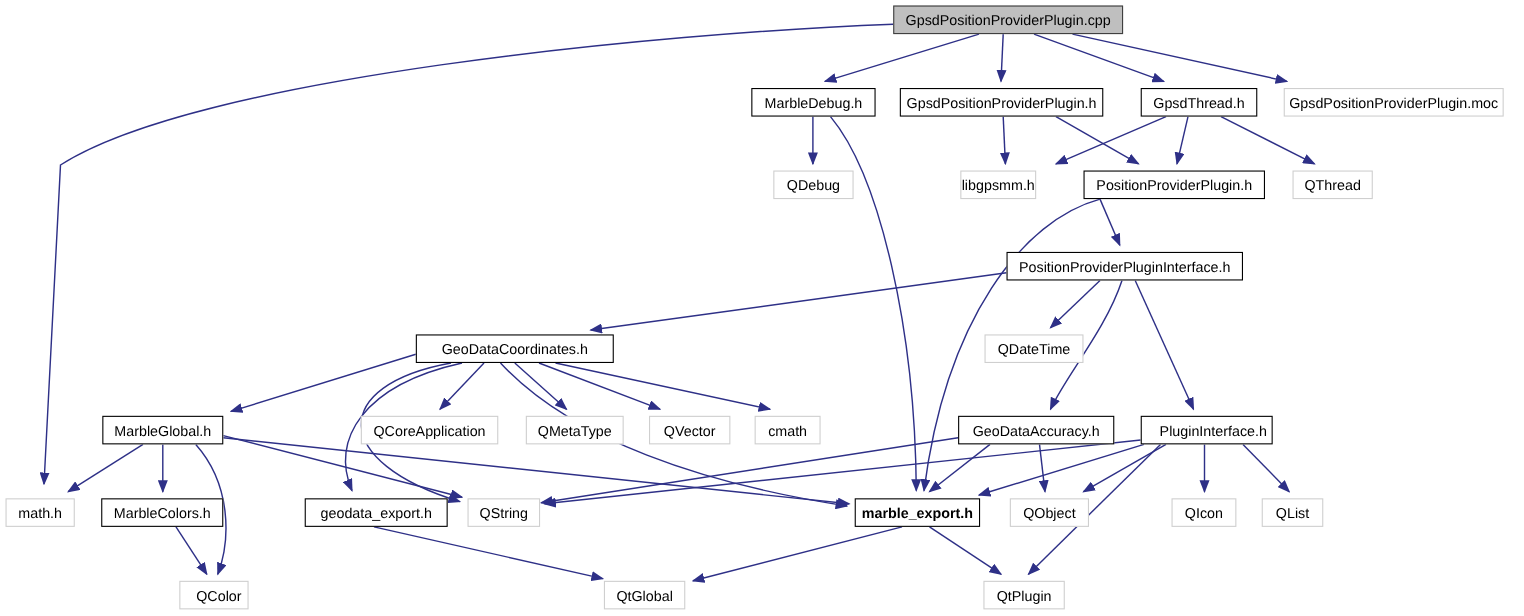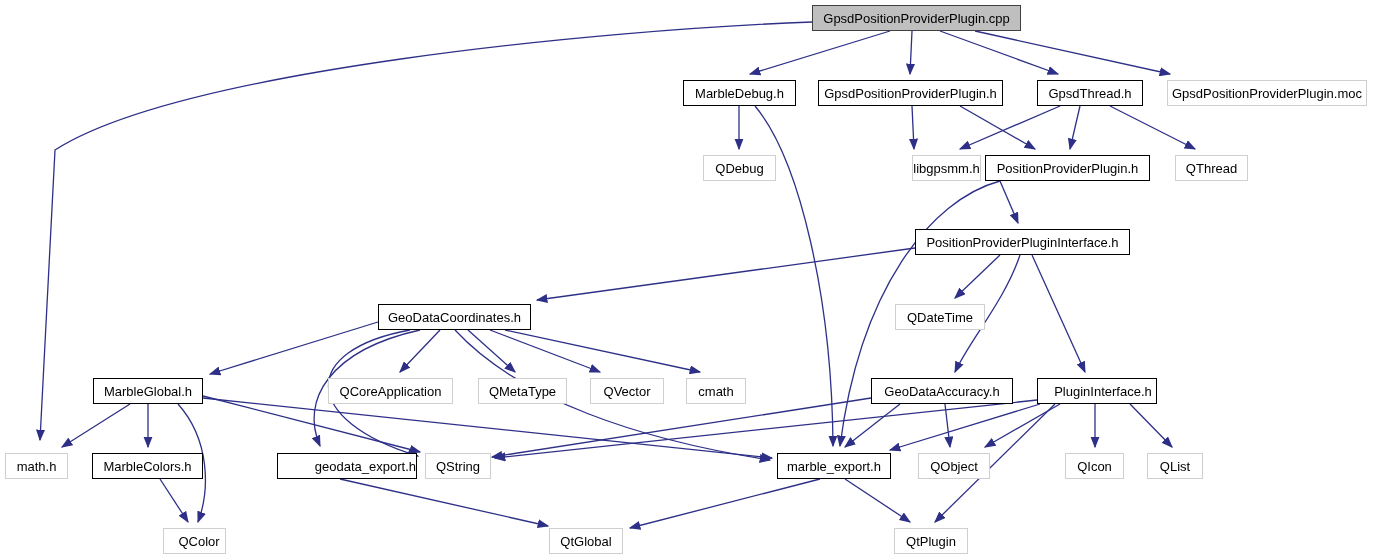--- a/index.html
+++ b/index.html
@@ -97,33 +97,33 @@
       </div>
       <div class="node strong" style="left: 1037px; top: 80px; width: 106px;">
         <span>GpsdThread.h</span>
       </div>
       <div class="node weak" style="left: 1167px; top: 80px; width: 200px;">
         <span>GpsdPositionProviderPlugin.moc</span>
       </div>
       <div class="node weak" style="left: 703px; top: 155px; width: 73px;">
         <span>QDebug</span>
       </div>
-      <div class="node weak" style="left: 912px; top: 155px; width: 69px;">
+      <div class="node weak" style="left: 873px; top: 155px; width: 69px;">
         <span>libgpsmm.h</span>
       </div>
       <div class="node strong" style="left: 985px; top: 155px; width: 165px;">
         <span>PositionProviderPlugin.h</span>
       </div>
       <div class="node weak" style="left: 1175px; top: 155px; width: 73px;">
         <span>QThread</span>
       </div>
       <div class="node strong" style="left: 915px; top: 229px; width: 215px;">
         <span>PositionProviderPluginInterface.h</span>
       </div>
-      <div class="node strong" style="left: 378px; top: 304px; width: 153px; text-align: center;">
+      <div class="node strong" style="left: 378px; top: 304px; width: 180px; text-align: center;">
         <span>GeoDataCoordinates.h</span>
       </div>
       <div class="node weak" style="left: 895px; top: 304px; width: 90px;">
         <span>QDateTime</span>
       </div>
       <div class="node strong" style="left: 93px; top: 378px; width: 110px;">
         <span>MarbleGlobal.h</span>
       </div>
       <div class="node weak" style="left: 328px; top: 378px; width: 125px;">
         <span>QCoreApplication</span>
@@ -142,27 +142,27 @@
       </div>
       <div class="node strong" style="left: 1037px; top: 378px; width: 120px; padding-left: 12px;">
         <span>PluginInterface.h</span>
       </div>
       <div class="node weak" style="left: 5px; top: 453px; width: 63px;">
         <span>math.h</span>
       </div>
       <div class="node strong" style="left: 92px; top: 453px; width: 111px;">
         <span>MarbleColors.h</span>
       </div>
-      <div class="node strong" style="left: 277px; top: 453px; width: 140px; justify-content: flex-end;">
+      <div class="node strong" style="left: 277px; top: 453px; width: 130px;">
         <span>geodata_export.h</span>
       </div>
       <div class="node weak" style="left: 425px; top: 453px; width: 66px;">
         <span>QString</span>
       </div>
-      <div class="node strong" style="left: 777px; top: 453px; width: 114px;">
+      <div class="node strong" style="left: 777px; top: 453px; width: 114px; font-weight: bold;">
         <span>marble_export.h</span>
       </div>
       <div class="node weak" style="left: 918px; top: 453px; width: 72px;">
         <span>QObject</span>
       </div>
       <div class="node weak" style="left: 1065px; top: 453px; width: 59px;">
         <span>QIcon</span>
       </div>
       <div class="node weak" style="left: 1147px; top: 453px; width: 56px;">
         <span>QList</span>

